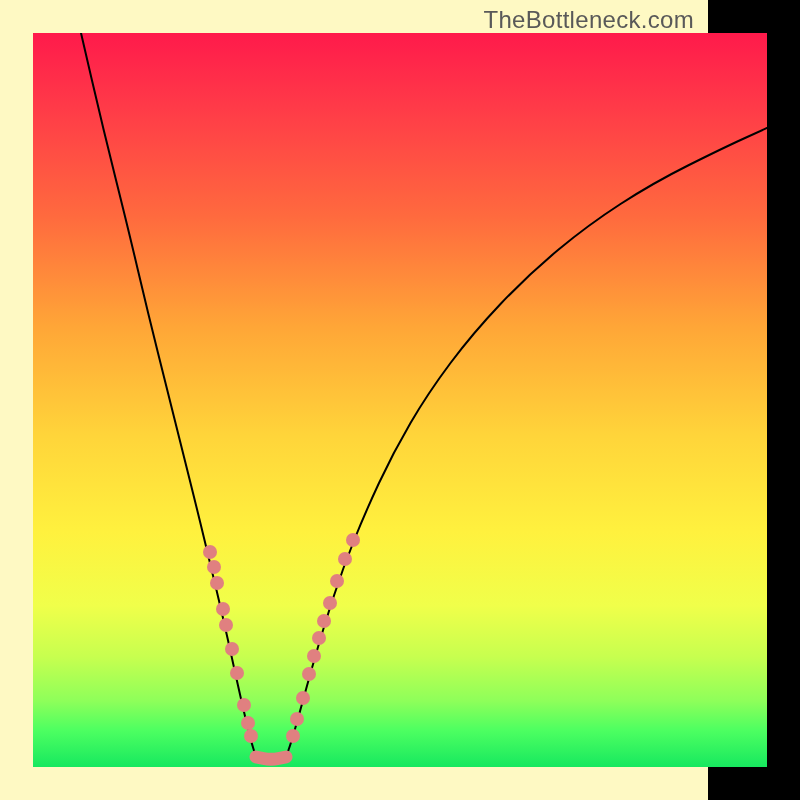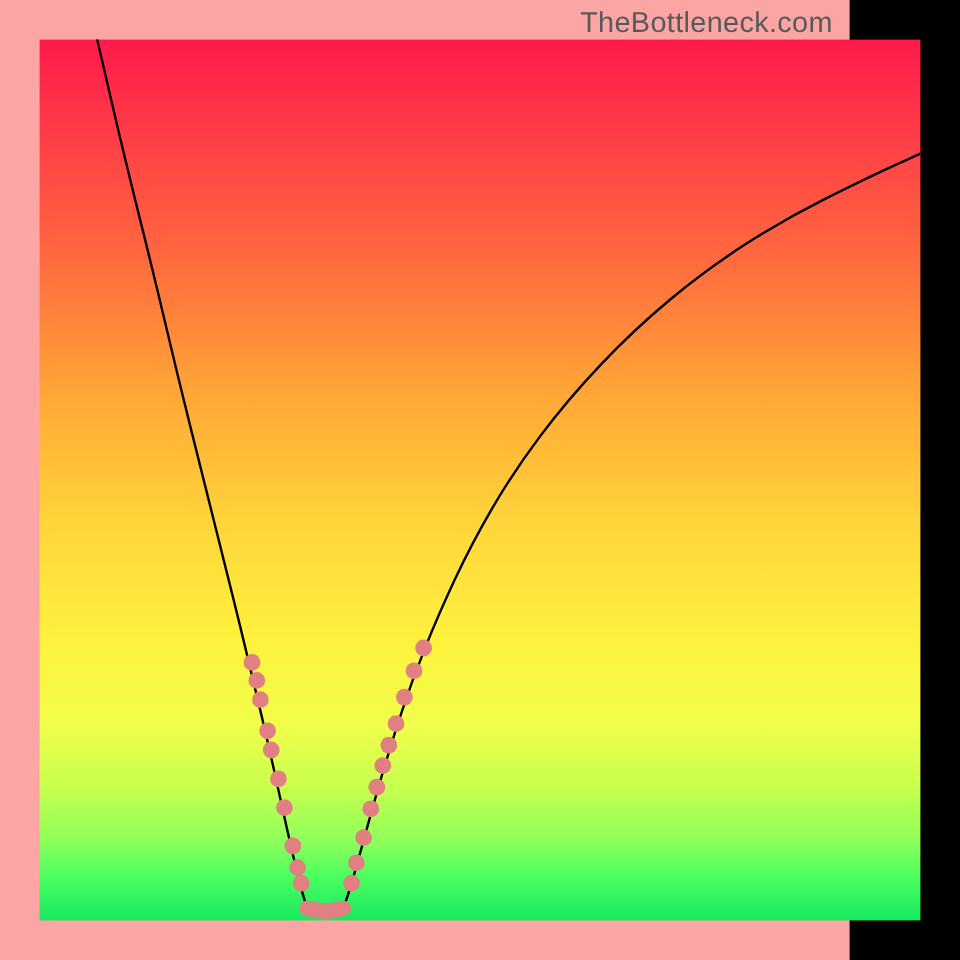--- a/index.html
+++ b/index.html
@@ -10,21 +10,21 @@
     overflow: hidden;
     background: #000;
     font-family: Arial, Helvetica, sans-serif;
   }
   .frame {
     position: absolute;
     left: 0;
     top: 0;
     width: 708px;
     height: 800px;
-    background: #fca5a5;
+    background: #fef9c3;
   }
   .plot-area {
     position: absolute;
     left: 33px;
     top: 33px;
     width: 734px;
     height: 734px;
     
     background: linear-gradient(
       to bottom,

